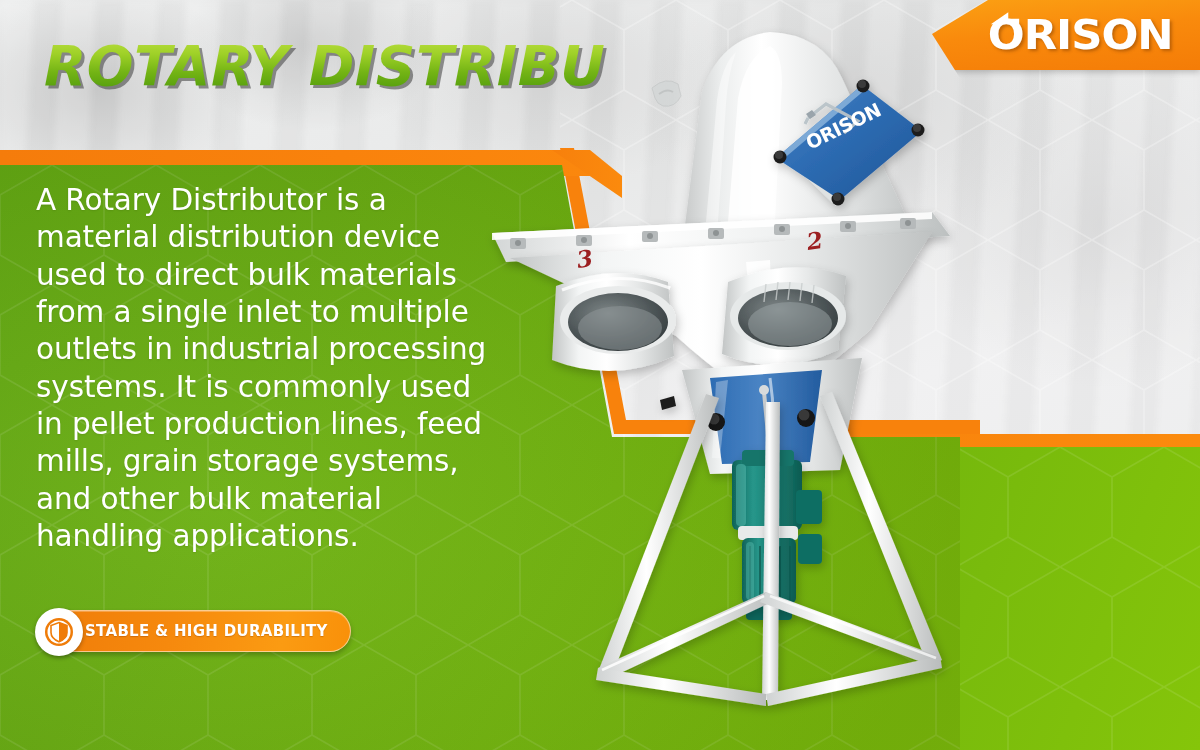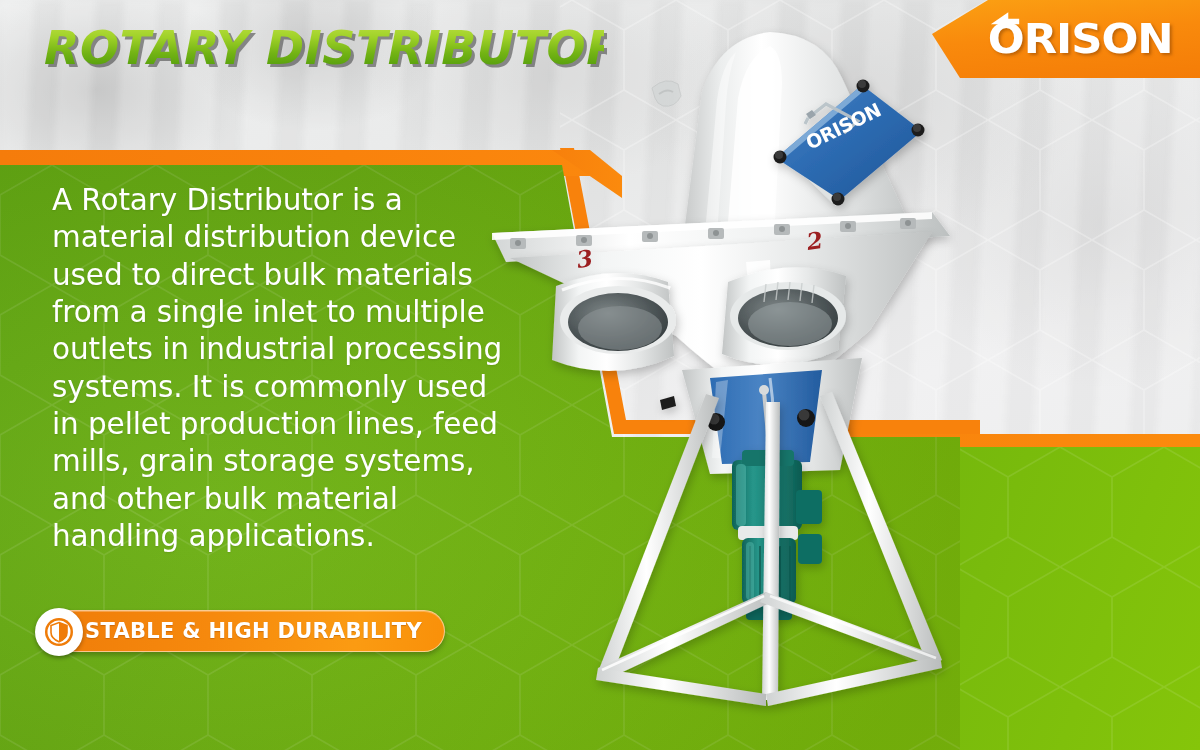--- a/index.html
+++ b/index.html
@@ -84,64 +84,63 @@
     line-height:.96;
     background:linear-gradient(180deg,#b6dc3c 0%,#9fd128 26%,#72b314 62%,#4f9a0c 100%);
     -webkit-background-clip:text; background-clip:text;
     color:transparent;
     -webkit-text-fill-color:transparent;
     filter:drop-shadow(3px 3px 0 rgba(60,60,60,.55));
     text-transform:uppercase;
     white-space:nowrap;
   }
   .title-line.l1{ font-size:55px; transform:scaleX(1.0); }
-  .title-line.l2{ font-size:46px; margin-top:2px; }
+  .title-line.l2{ font-size:55px; margin-top:16px; }
 
   
   .body-copy{
     position:absolute; left:36px; top:182px; width:470px; z-index:6;
     color:#ffffff;
     font-family:"DejaVu Sans", sans-serif;
     font-size:29.5px; line-height:1.265;
     letter-spacing:-.1px;
     text-shadow:0 1px 2px rgba(0,0,0,.10);
-    margin-left:16px;
   }
 
   
   .badges{ position:absolute; left:40px; top:610px; z-index:7; }
   .badge{
     position:relative;
     display:flex; align-items:center;
     height:42px;
     border-radius:21px;
     background:linear-gradient(100deg,#ef7c09 0%,#f6890d 42%,#fb9b12 78%,#f99009 100%);
     box-shadow:0 3px 5px rgba(0,0,0,.25), inset 0 1px 0 rgba(255,255,255,.25);
     padding:0 22px 0 44px;
     margin-bottom:14px;
     width:max-content;
     border:1px solid rgba(255,255,255,.55);
   }
   .badge-label{
-    color:#fff; font-weight:bold; font-size:21px;
+    color:#fff; font-weight:bold; font-size:15px;
     letter-spacing:.3px; white-space:nowrap;
     font-family:"DejaVu Sans", sans-serif;
     text-shadow:0 1px 1px rgba(140,60,0,.35);
   }
   .badge-icon{
     position:absolute; left:-6px; top:-3px;
     width:48px; height:48px; border-radius:50%;
     background:#ffffff;
     display:flex; align-items:center; justify-content:center;
     box-shadow:0 2px 4px rgba(0,0,0,.30);
   }
 
   
   .logo-banner{
-    position:absolute; right:0; top:0; width:268px; height:78px; z-index:8;
+    position:absolute; right:0; top:0; width:268px; height:70px; z-index:8;
     background:linear-gradient(175deg,#fba013 0%,#f98a0c 45%,#f47c07 100%);
     clip-path:polygon(56px 0, 268px 0, 268px 78px, 28px 78px, 0 34px);
     border-bottom-left-radius:16px;
     box-shadow:0 2px 6px rgba(0,0,0,.22);
     display:flex; align-items:center; justify-content:center;
     padding-left:28px;
   }
   .logo-text{
     position:relative;
     font-family:"DejaVu Sans", sans-serif;

